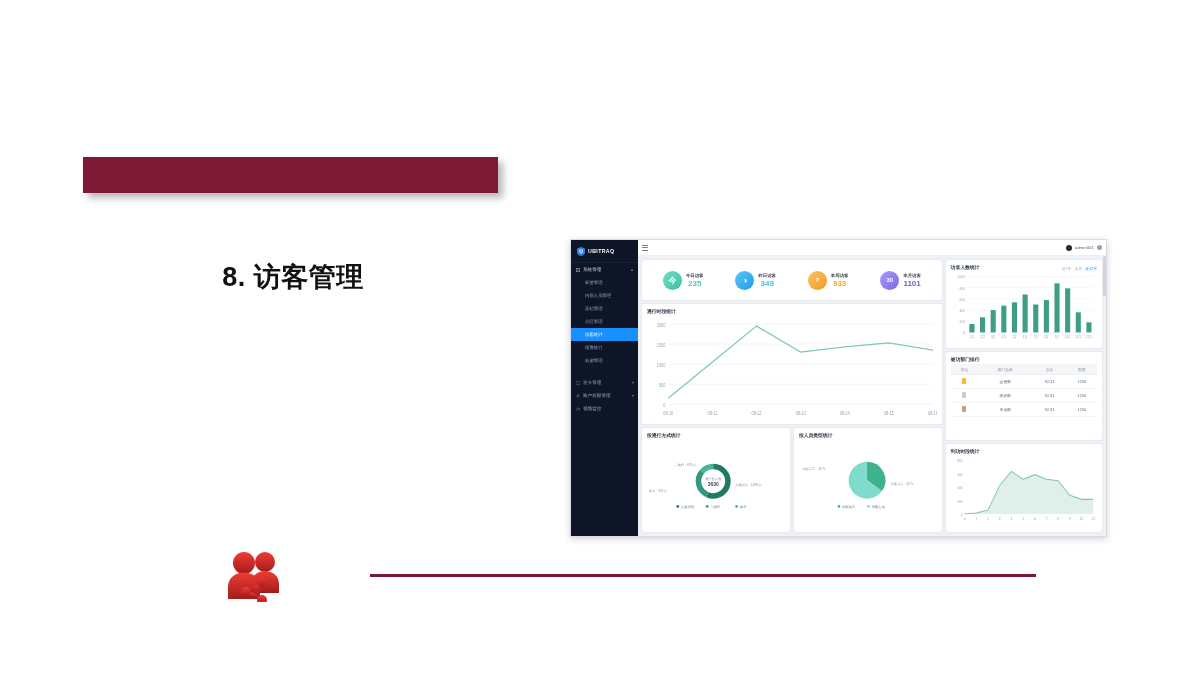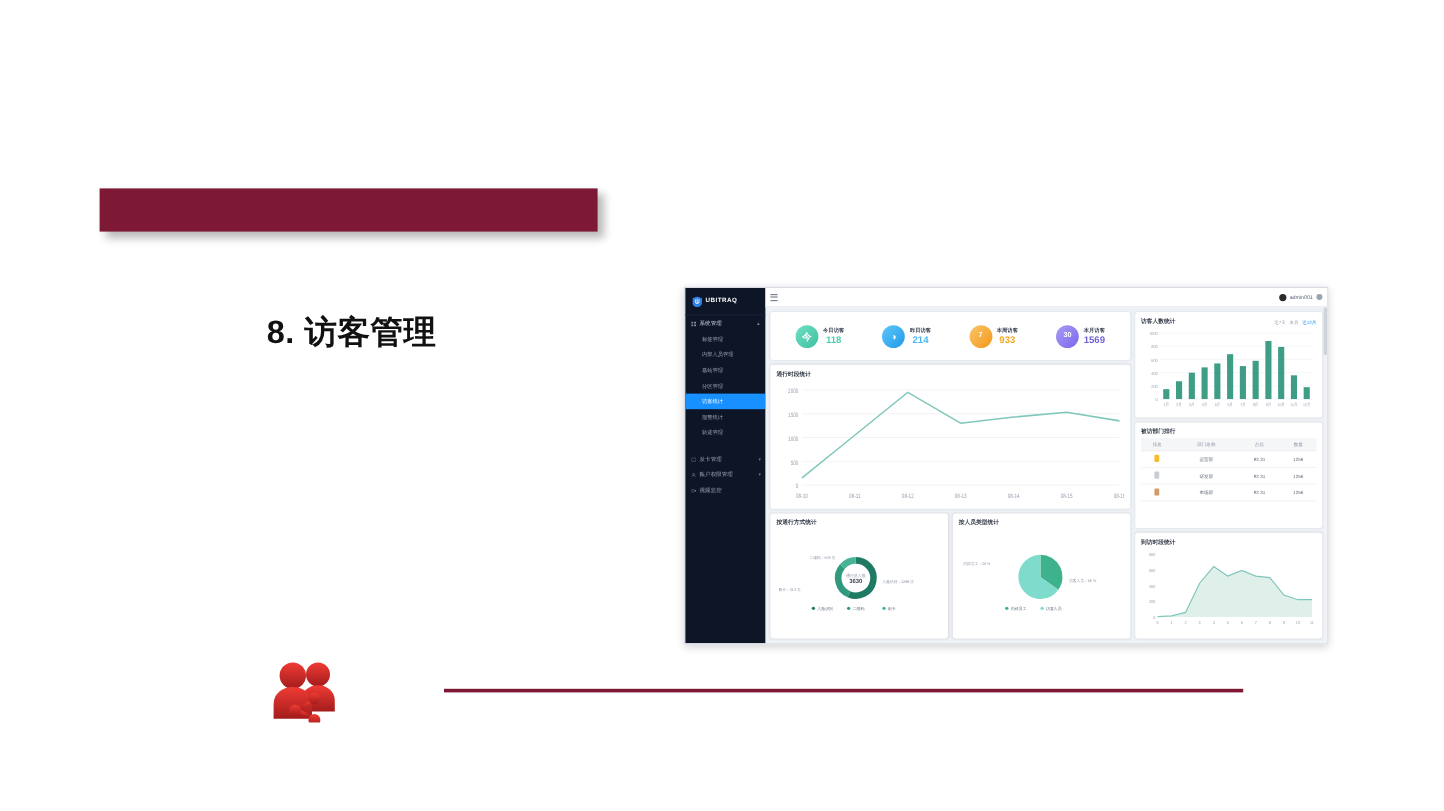--- a/index.html
+++ b/index.html
@@ -251,42 +251,42 @@
 
       <div class="board">
 
         <div class="col-left">
 
           <div class="card stats">
             <div class="stat">
               <div class="stat-ico" style="background:linear-gradient(135deg,#6fe0c3,#3fbfa2)">今</div>
               <div class="stat-txt">
                 <div class="stat-lbl">今日访客</div>
-                <div class="stat-val" style="color:#4ecfb0">118</div>
+                <div class="stat-val" style="color:#4ecfb0">235</div>
               </div>
             </div>
             <div class="stat">
               <div class="stat-ico" style="background:linear-gradient(135deg,#5fc6fb,#1f9ae8)">◑</div>
               <div class="stat-txt">
                 <div class="stat-lbl">昨日访客</div>
-                <div class="stat-val" style="color:#49b6f5">214</div>
+                <div class="stat-val" style="color:#49b6f5">349</div>
               </div>
             </div>
             <div class="stat">
               <div class="stat-ico" style="background:linear-gradient(135deg,#fbc46a,#f2981a);font-size:6px">7</div>
               <div class="stat-txt">
                 <div class="stat-lbl">本周访客</div>
                 <div class="stat-val" style="color:#f5a623">933</div>
               </div>
             </div>
             <div class="stat">
               <div class="stat-ico" style="background:linear-gradient(135deg,#a99bf6,#7a68ea);font-size:6px">30</div>
               <div class="stat-txt">
                 <div class="stat-lbl">本月访客</div>
-                <div class="stat-val" style="color:#6f63d6">1569</div>
+                <div class="stat-val" style="color:#6f63d6">1101</div>
               </div>
             </div>
           </div>
 
           <div class="card" style="flex:1.35">
             <div class="card-title">通行时段统计</div>
             <div class="chart-wrap">
               <svg viewBox="0 0 300 78" preserveAspectRatio="none" id="line-svg">
                   <line x1="22" y1="66" x2="296" y2="66" stroke="#eef0f3" stroke-width="0.6"></line>
                   <text x="19" y="68" text-anchor="end" font-size="4" fill="#9aa3b2">0</text>

